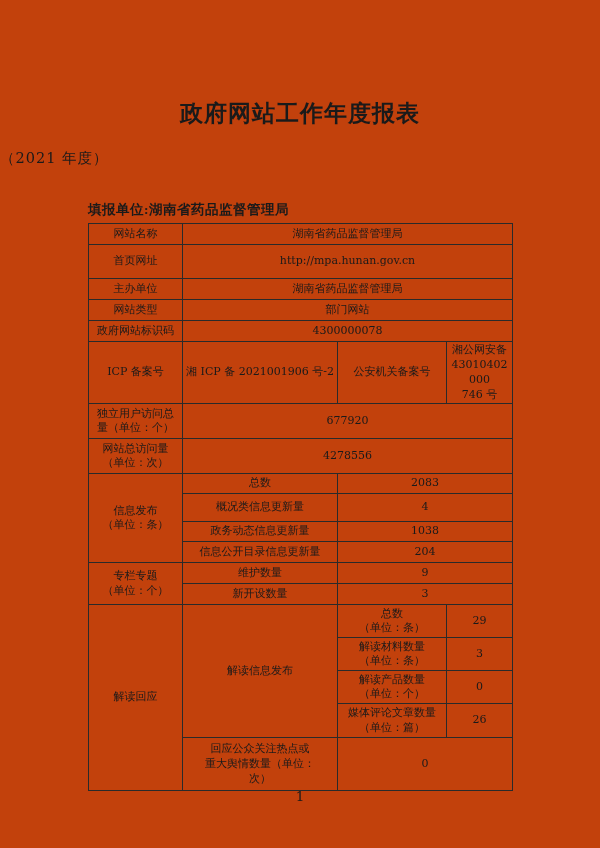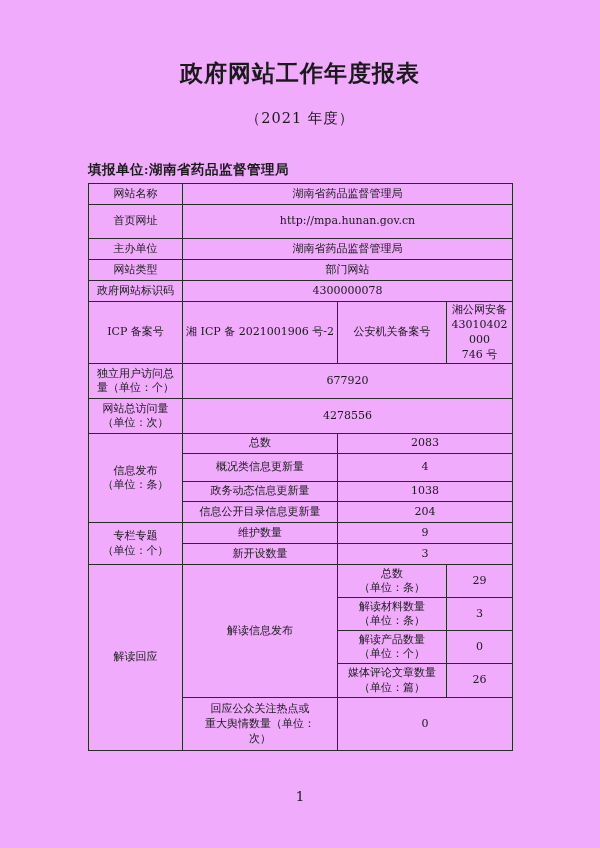--- a/index.html
+++ b/index.html
@@ -1,37 +1,36 @@
 <!DOCTYPE html>
 <html><head>
 <meta charset="utf-8">
 <style>
   html, body { margin: 0; padding: 0; background: #e9e9e9; }
   .page {
     position: relative;
     width: 600px;
     height: 848px;
     margin: 0 auto;
-    background: #f0abfc;
+    background: #c2410c;
     font-family: "DejaVu Serif", "Liberation Serif", serif;
     color: #1a1a1a;
     box-sizing: border-box;
-    padding-top: 58px;
+    padding-top: 98px;
     overflow: hidden;
   }
   .doc-title {
     text-align: center;
     font-family: "Liberation Sans", "DejaVu Sans", sans-serif;
     font-weight: bold;
     font-size: 23px;
     letter-spacing: 1px;
     line-height: 30px;
   }
   .doc-subtitle {
-    text-align: center;
     font-size: 14.5px;
     margin-top: 22px;
     line-height: 16px;
     letter-spacing: 1px;
   }
   .report-unit {
     margin: 37px 0 0 88px;
     font-weight: bold;
     font-size: 13.5px;
     line-height: 14px;

